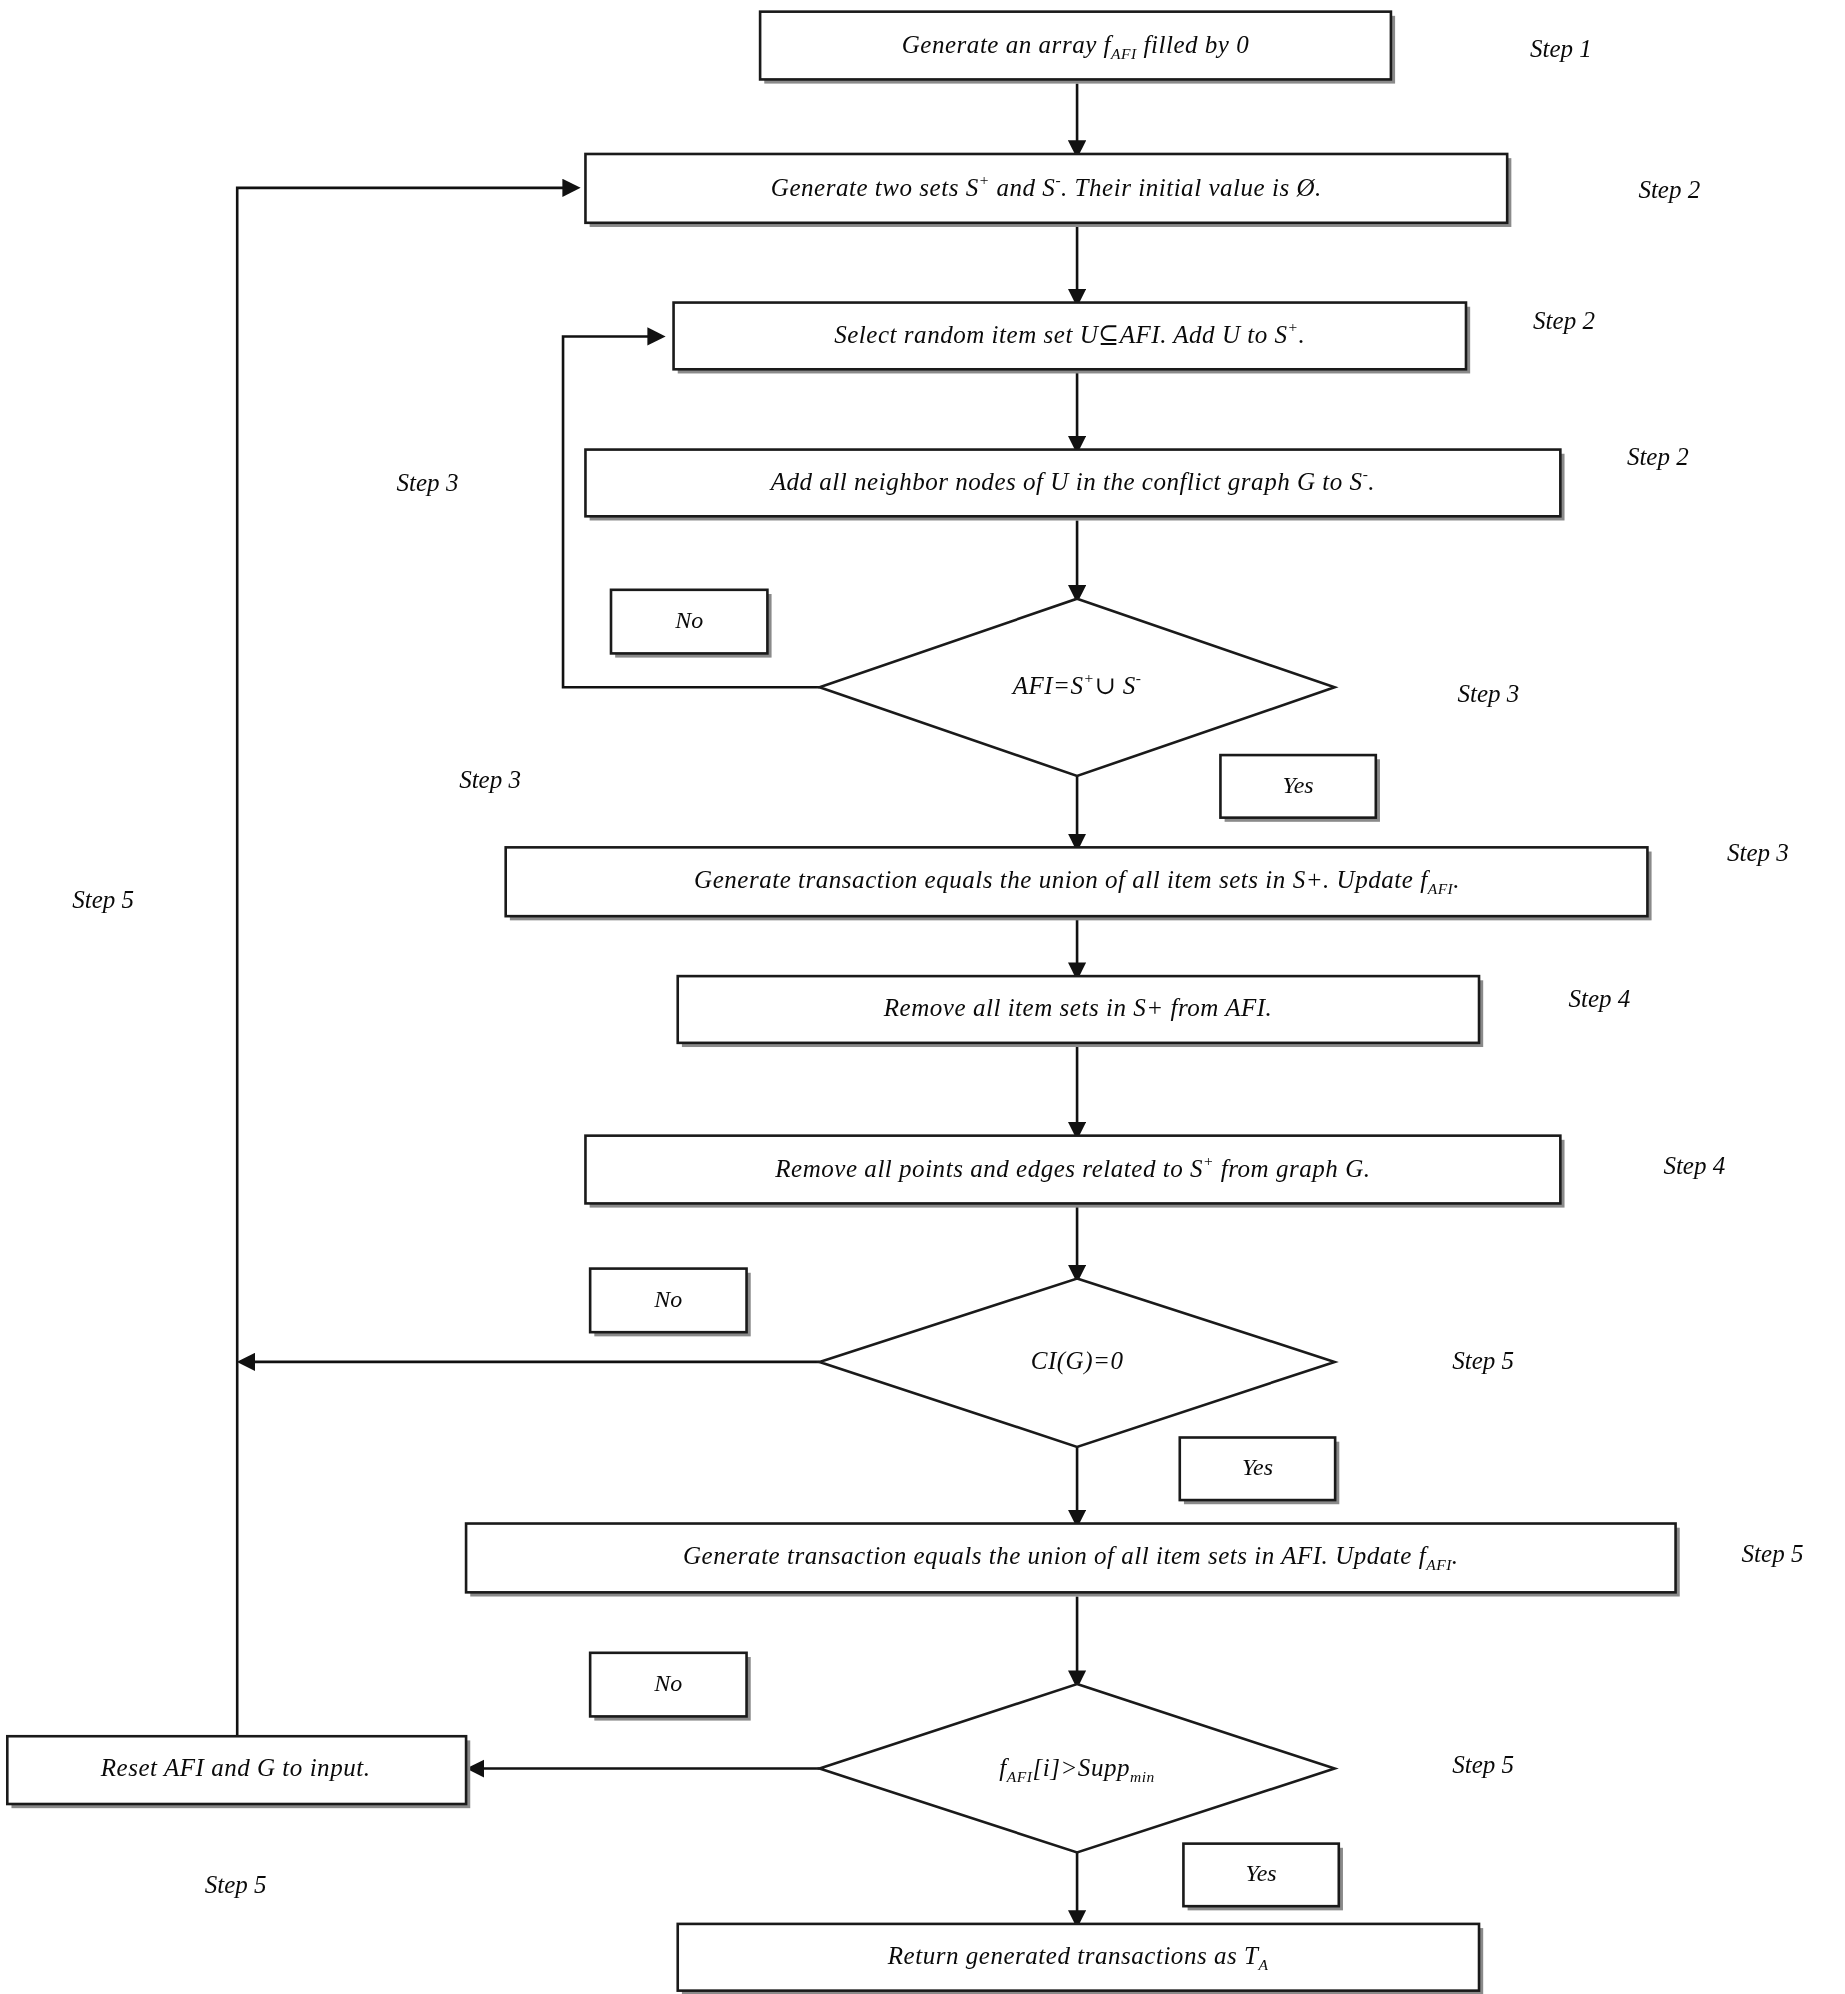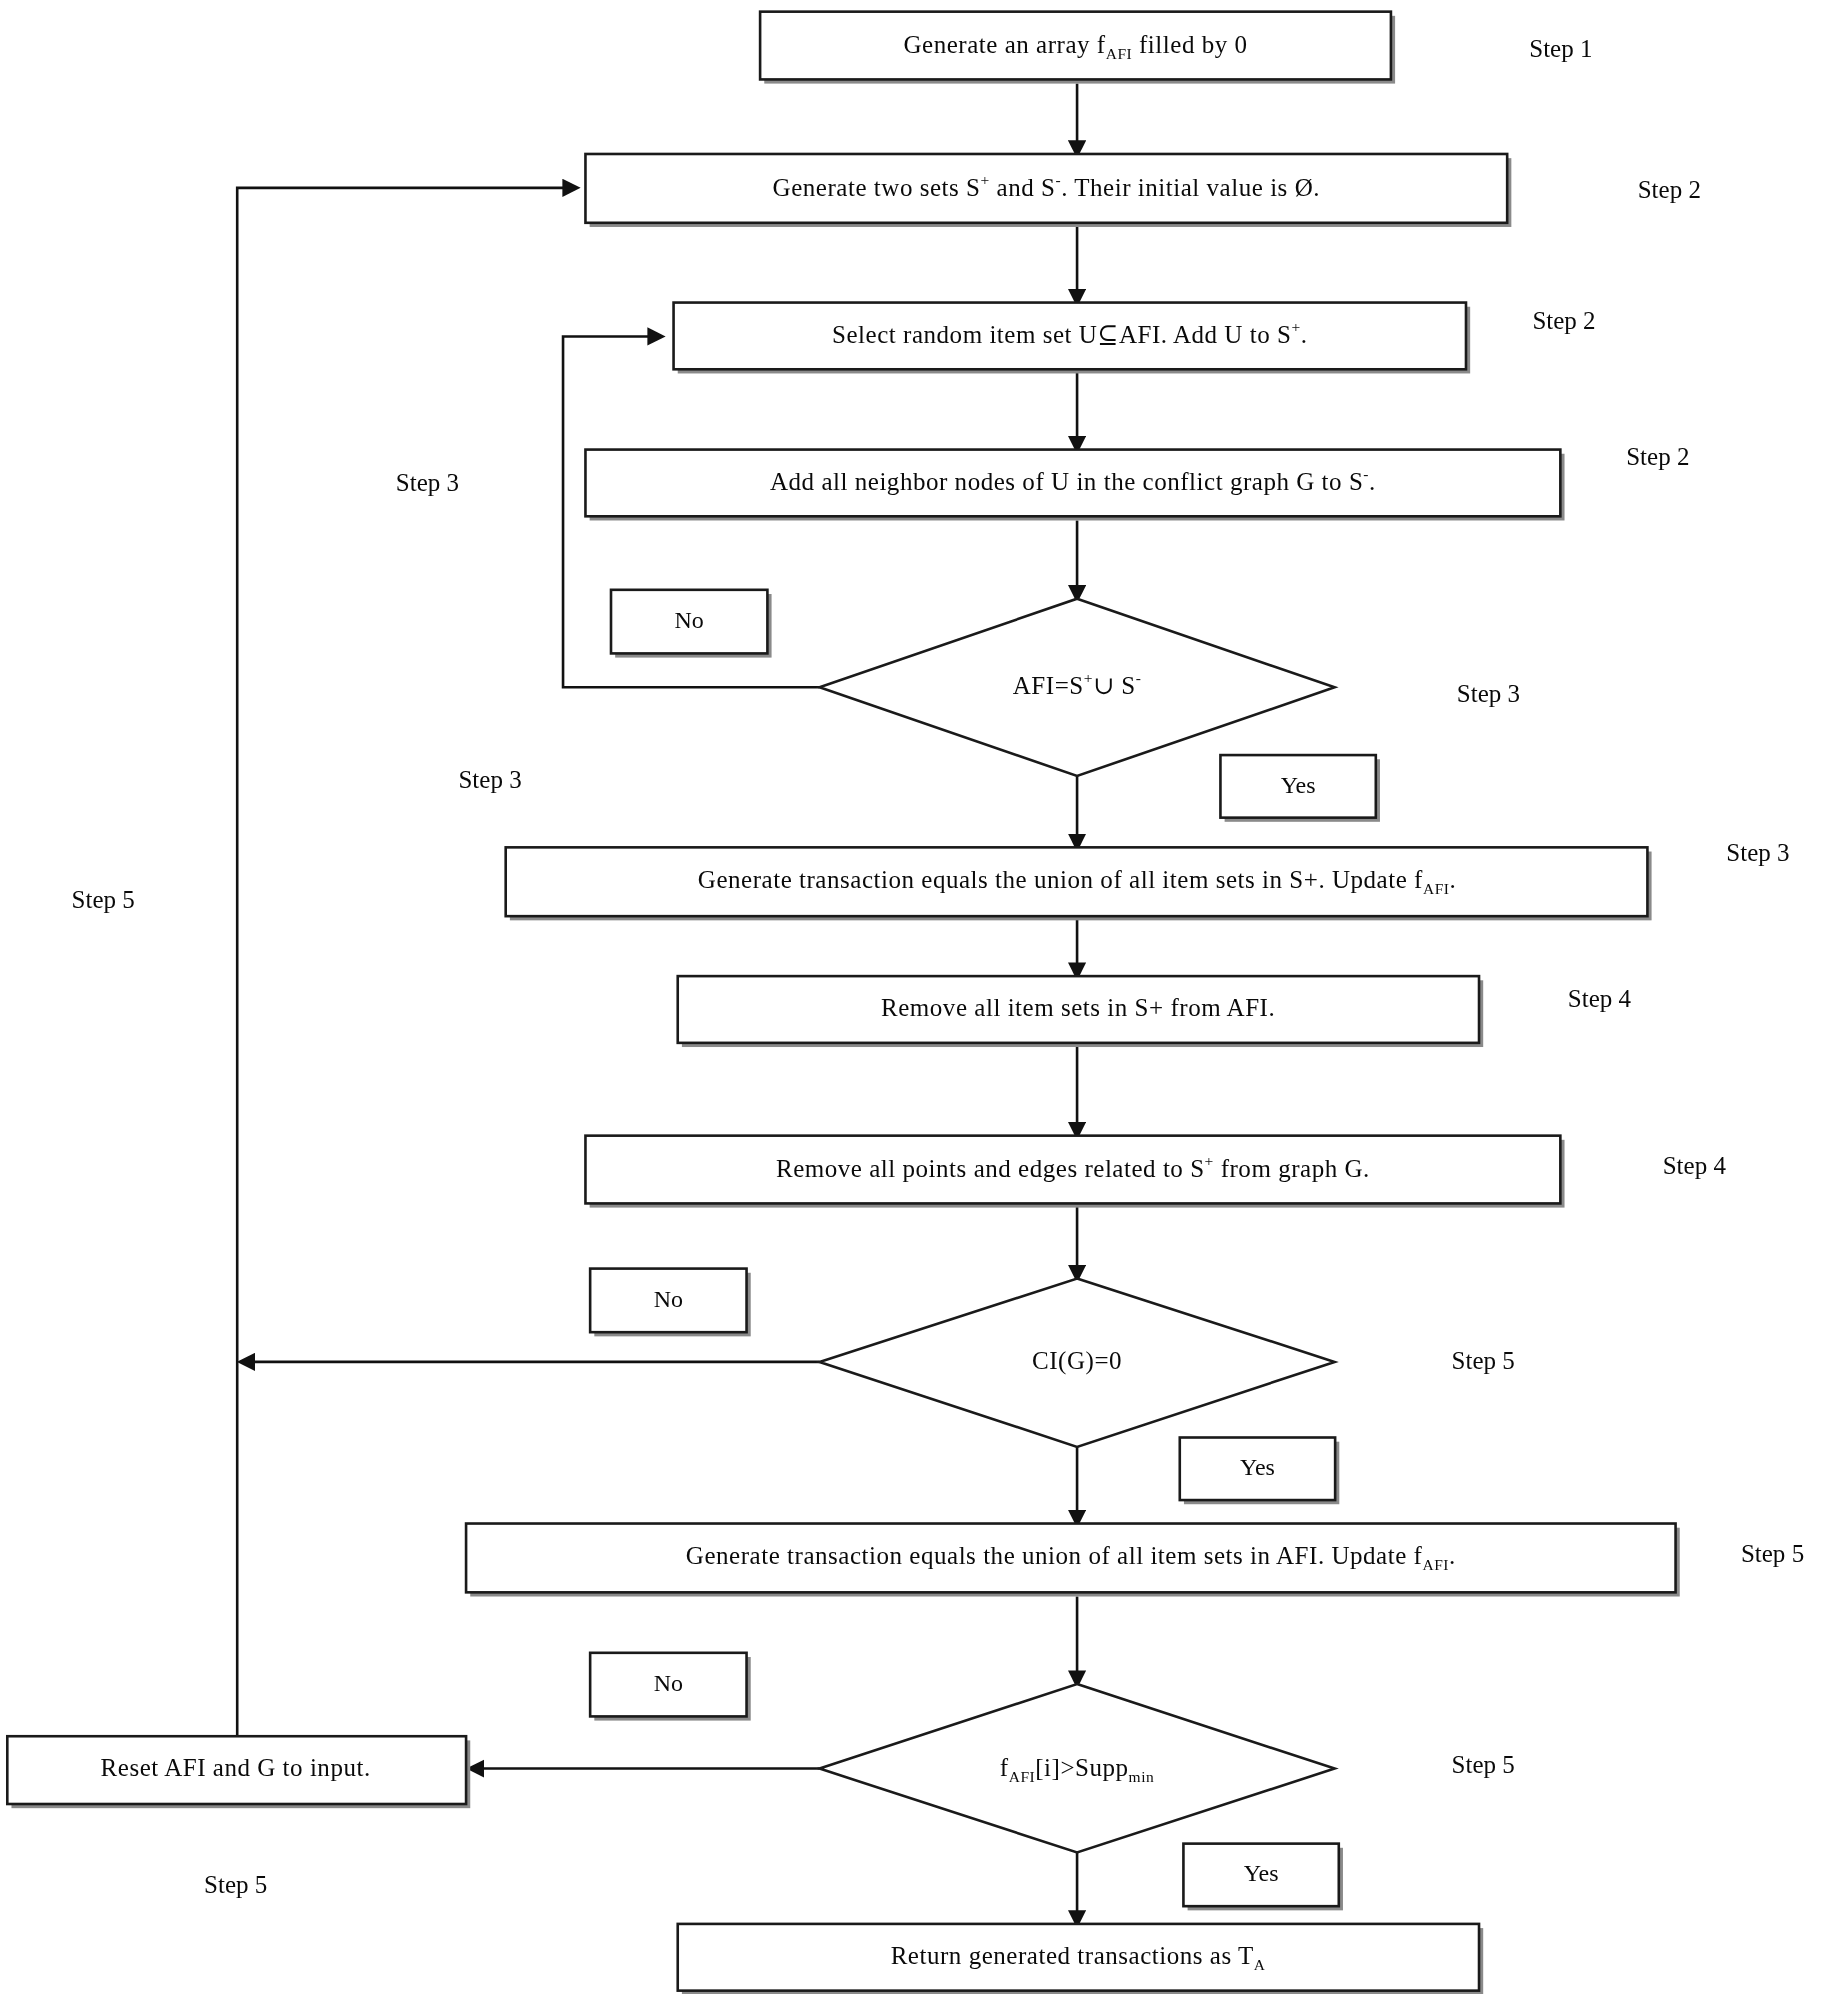--- a/index.html
+++ b/index.html
@@ -7,20 +7,21 @@
     padding: 0;
     background: #ffffff;
   }
   #stage {
     position: relative;
     width: 1845px;
     height: 1995px;
     background: #ffffff;
     overflow: hidden;
     font-family: "Liberation Serif", "DejaVu Serif", serif;
+    font-style: italic;
   }
   svg.flow {
     position: absolute;
     left: 0; top: 0;
     width: 1845px;
     height: 1995px;
   }
   .node-box {
     fill: #ffffff;
     stroke: #1a1a1a;

